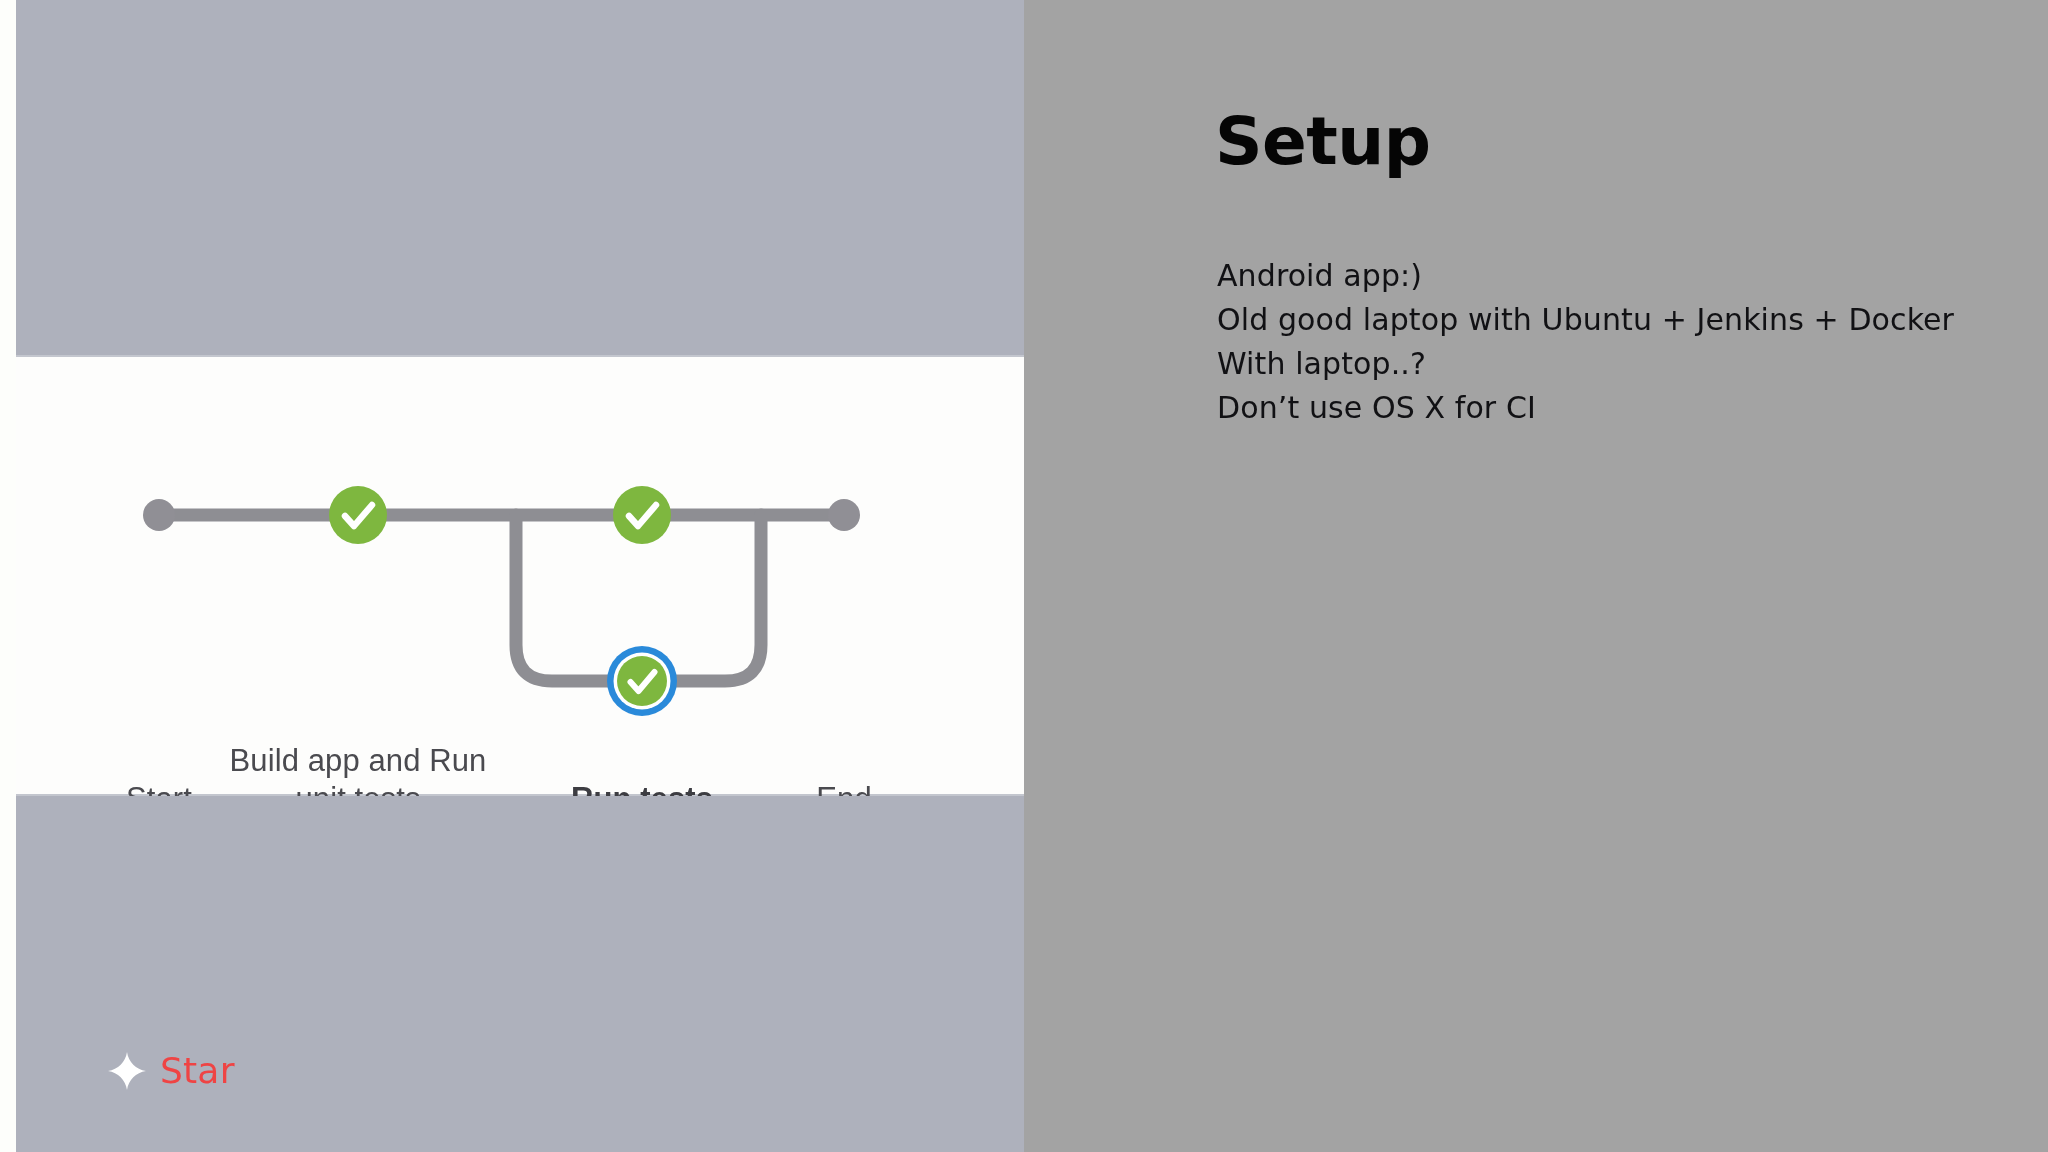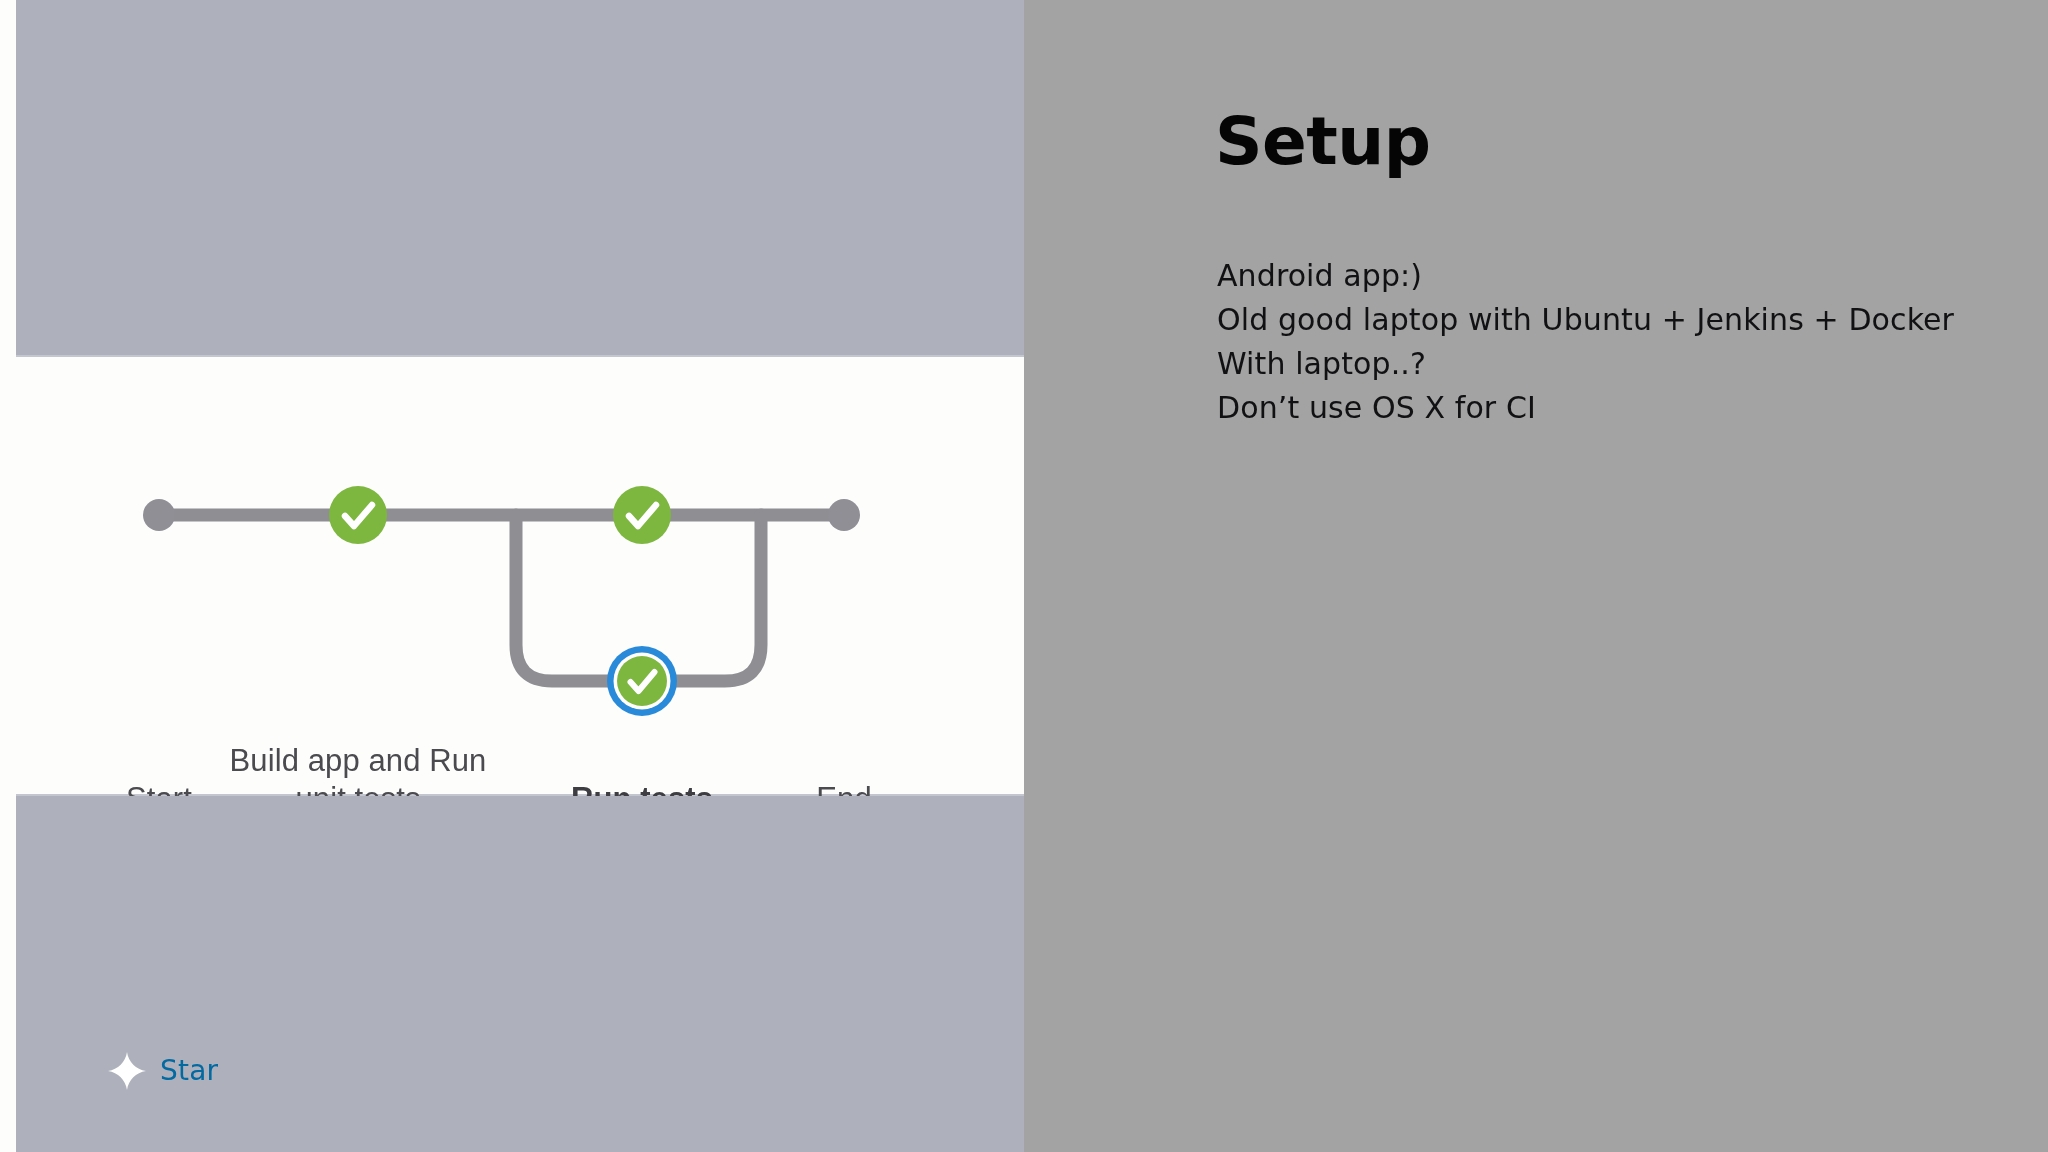--- a/index.html
+++ b/index.html
@@ -44,21 +44,21 @@
   .lbl-integration{left:426px;top:544px;width:400px;font-size:28px;}
   .lbl-uitests{left:478px;top:719px;width:300px;font-size:28px;}
 
   
   .logo{
     position:absolute;left:92px;top:1052px;
     display:flex;align-items:center;gap:14px;
   }
   .logo-mark{width:38px;height:38px;display:block;}
   .logo-text{
-    color:#0369a1;font-size:28px;line-height:38px;
+    color:#ef4444;font-size:36px;line-height:38px;
     letter-spacing:0.2px;font-family:"DejaVu Sans", sans-serif;
   }
 
   
   .right-col{position:absolute;left:1024px;top:0;width:1024px;height:1152px;background:#a3a3a3;}
   .deck-title{
     position:absolute;left:191px;top:104px;
     font-size:66px;font-weight:bold;color:#050505;
     letter-spacing:-0.5px;line-height:76px;
     font-family:"DejaVu Sans", sans-serif;

